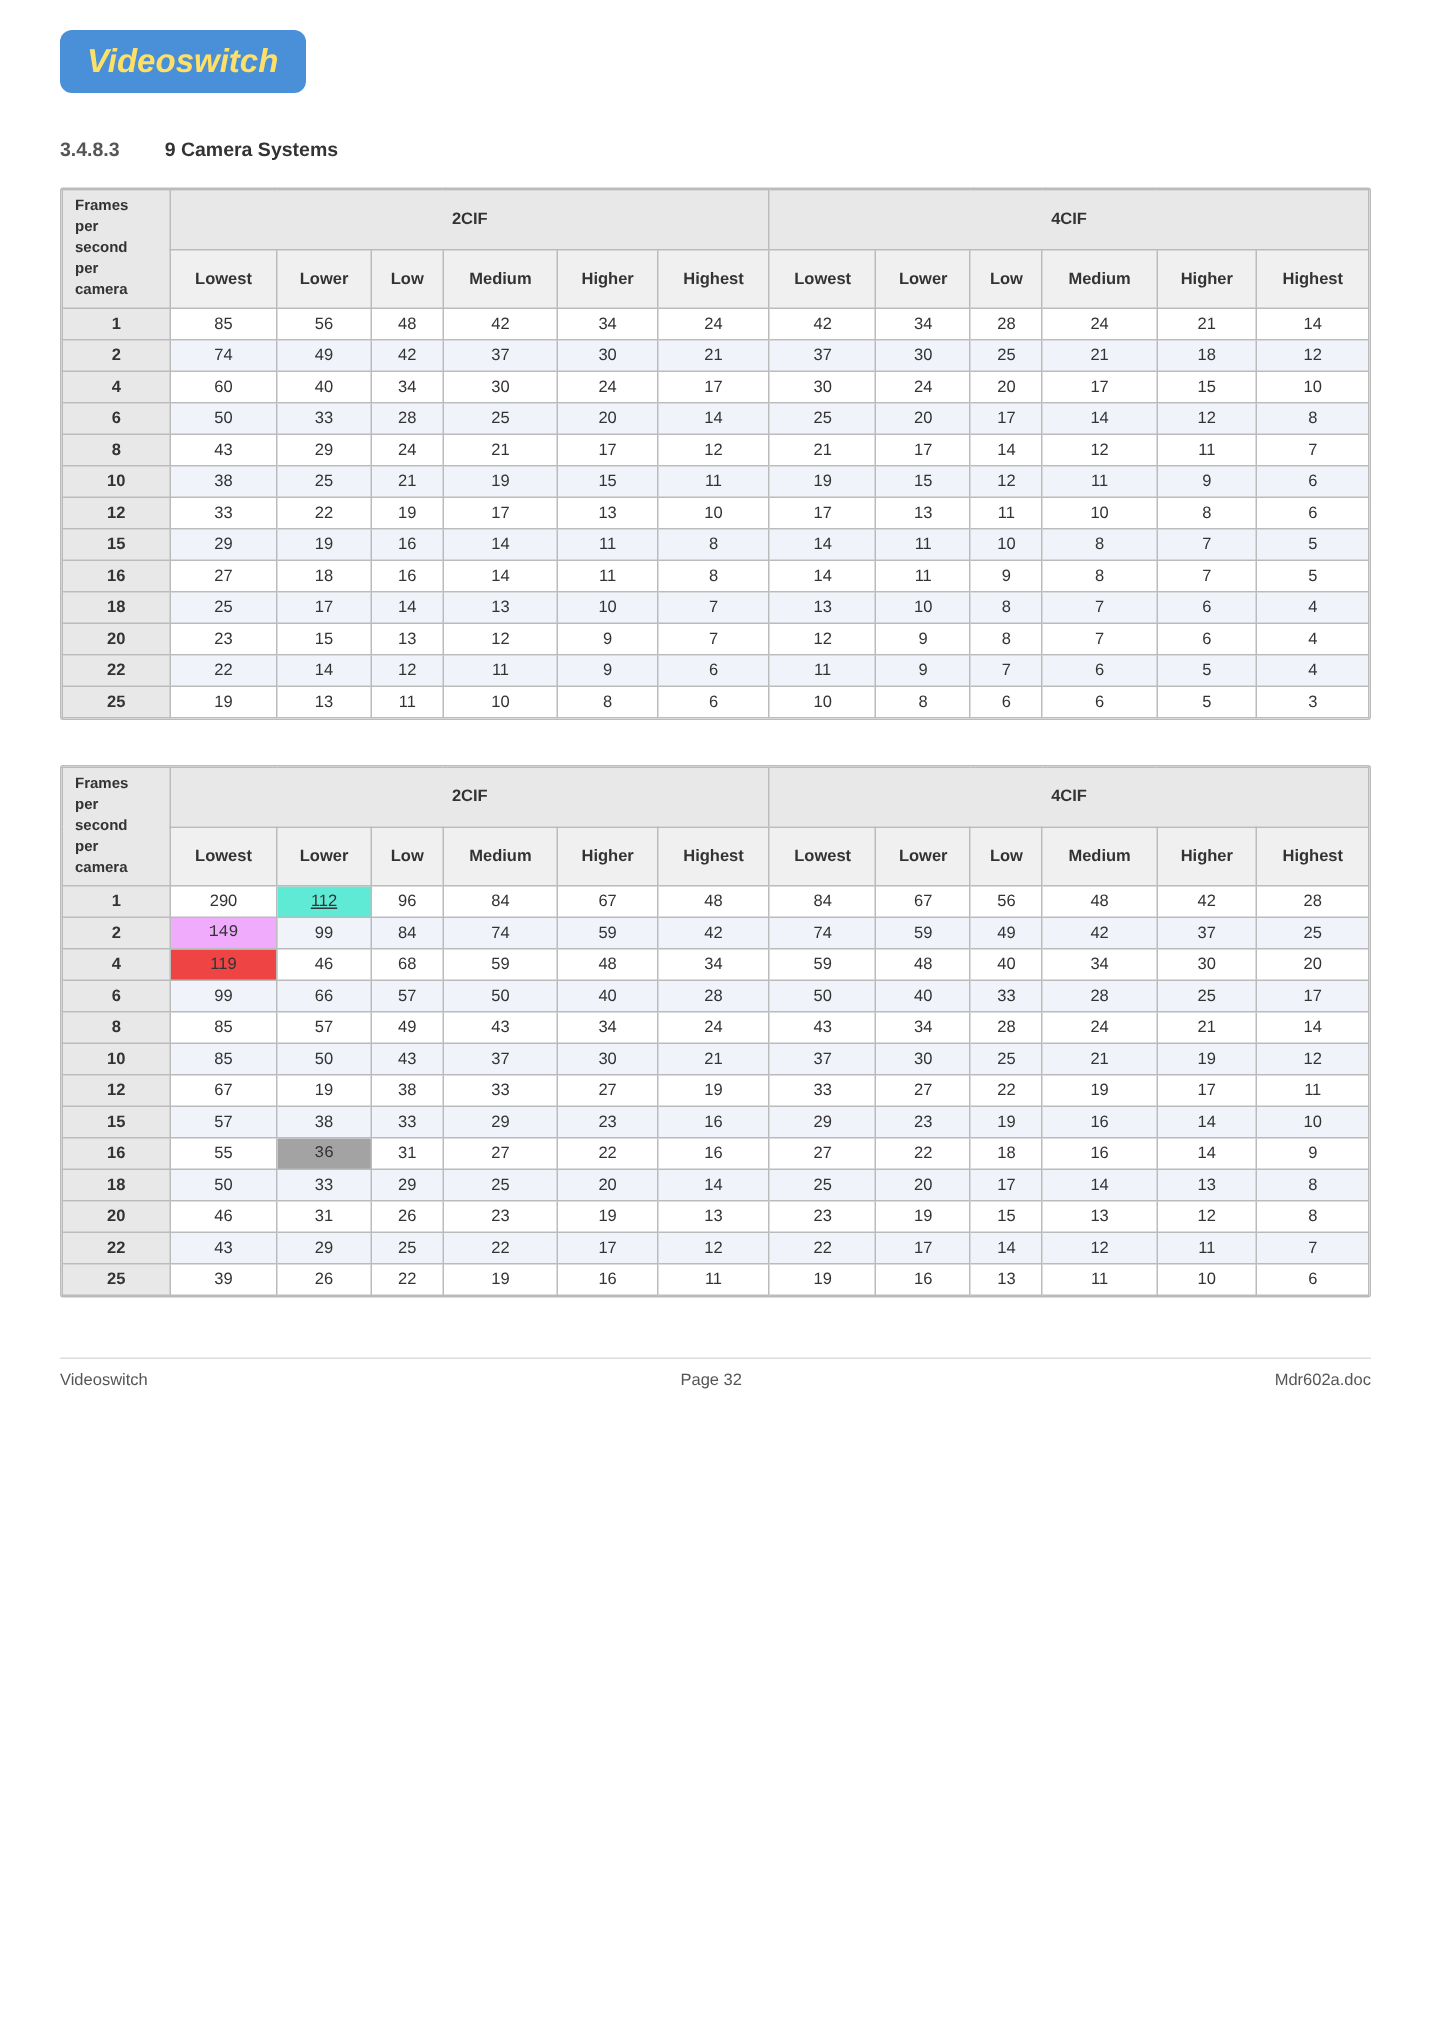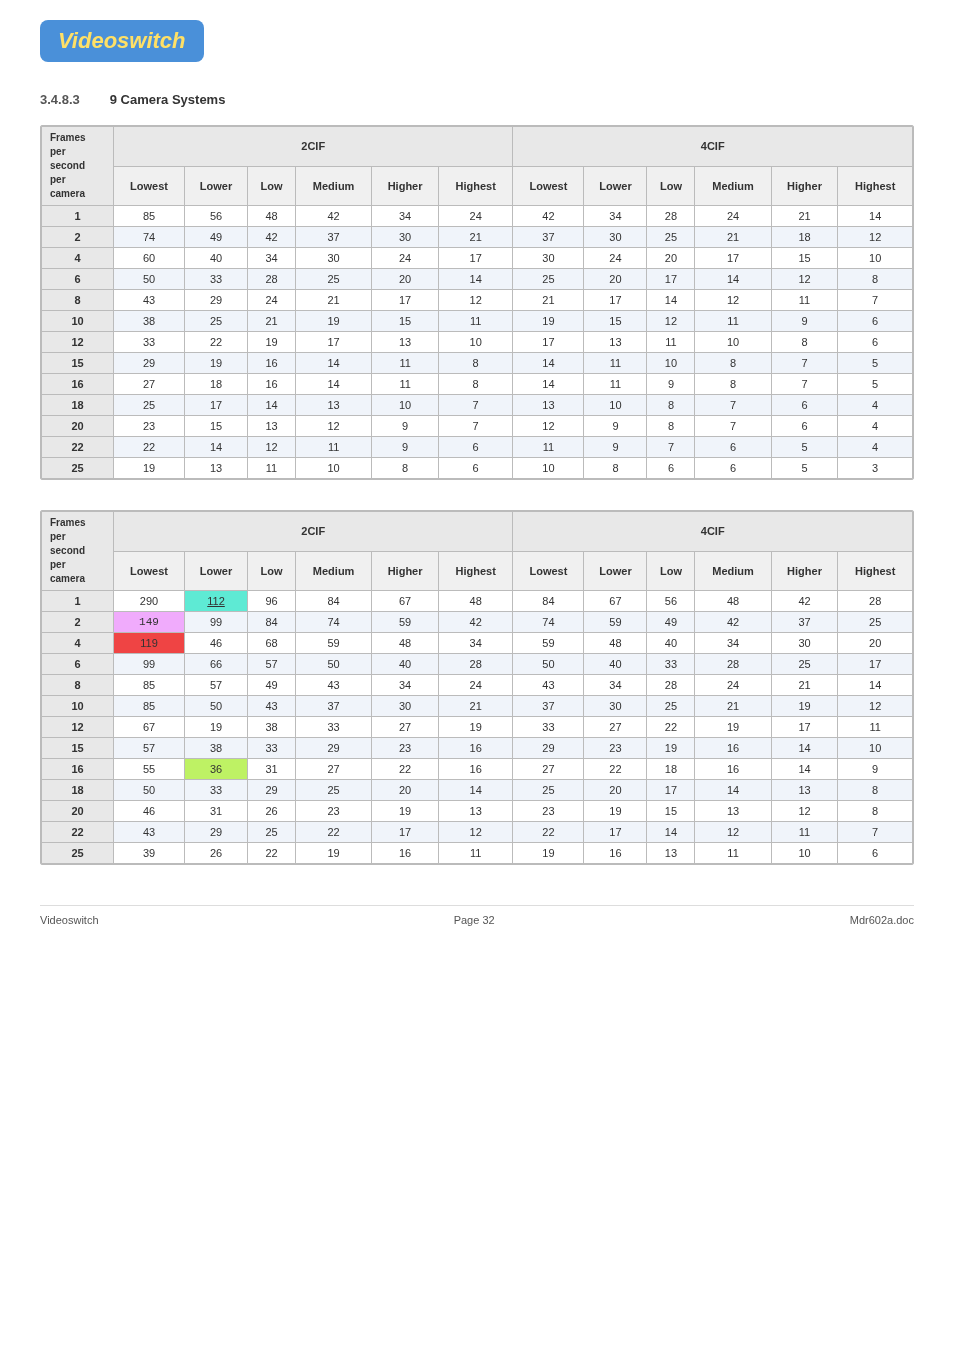--- a/index.html
+++ b/index.html
@@ -481,21 +481,21 @@
           <td style="background: rgb(240, 244, 250);">29</td>
           <td style="background: rgb(240, 244, 250);">23</td>
           <td style="background: rgb(240, 244, 250);">19</td>
           <td style="background: rgb(240, 244, 250);">16</td>
           <td style="background: rgb(240, 244, 250);">14</td>
           <td style="background: rgb(240, 244, 250);">10</td>
         </tr>
         <tr>
           <td class="row-frame-num">16</td>
           <td style="background: rgb(255, 255, 255);">55</td>
-          <td style="background: #bef264;">36</td>
+          <td style="background: #a3a3a3; font-family: Liberation Mono, monospace;">36</td>
           <td style="background: rgb(255, 255, 255);">31</td>
           <td style="background: rgb(255, 255, 255);">27</td>
           <td style="background: rgb(255, 255, 255);">22</td>
           <td style="background: rgb(255, 255, 255);">16</td>
           <td style="background: rgb(255, 255, 255);">27</td>
           <td style="background: rgb(255, 255, 255);">22</td>
           <td style="background: rgb(255, 255, 255);">18</td>
           <td style="background: rgb(255, 255, 255);">16</td>
           <td style="background: rgb(255, 255, 255);">14</td>
           <td style="background: rgb(255, 255, 255);">9</td>

